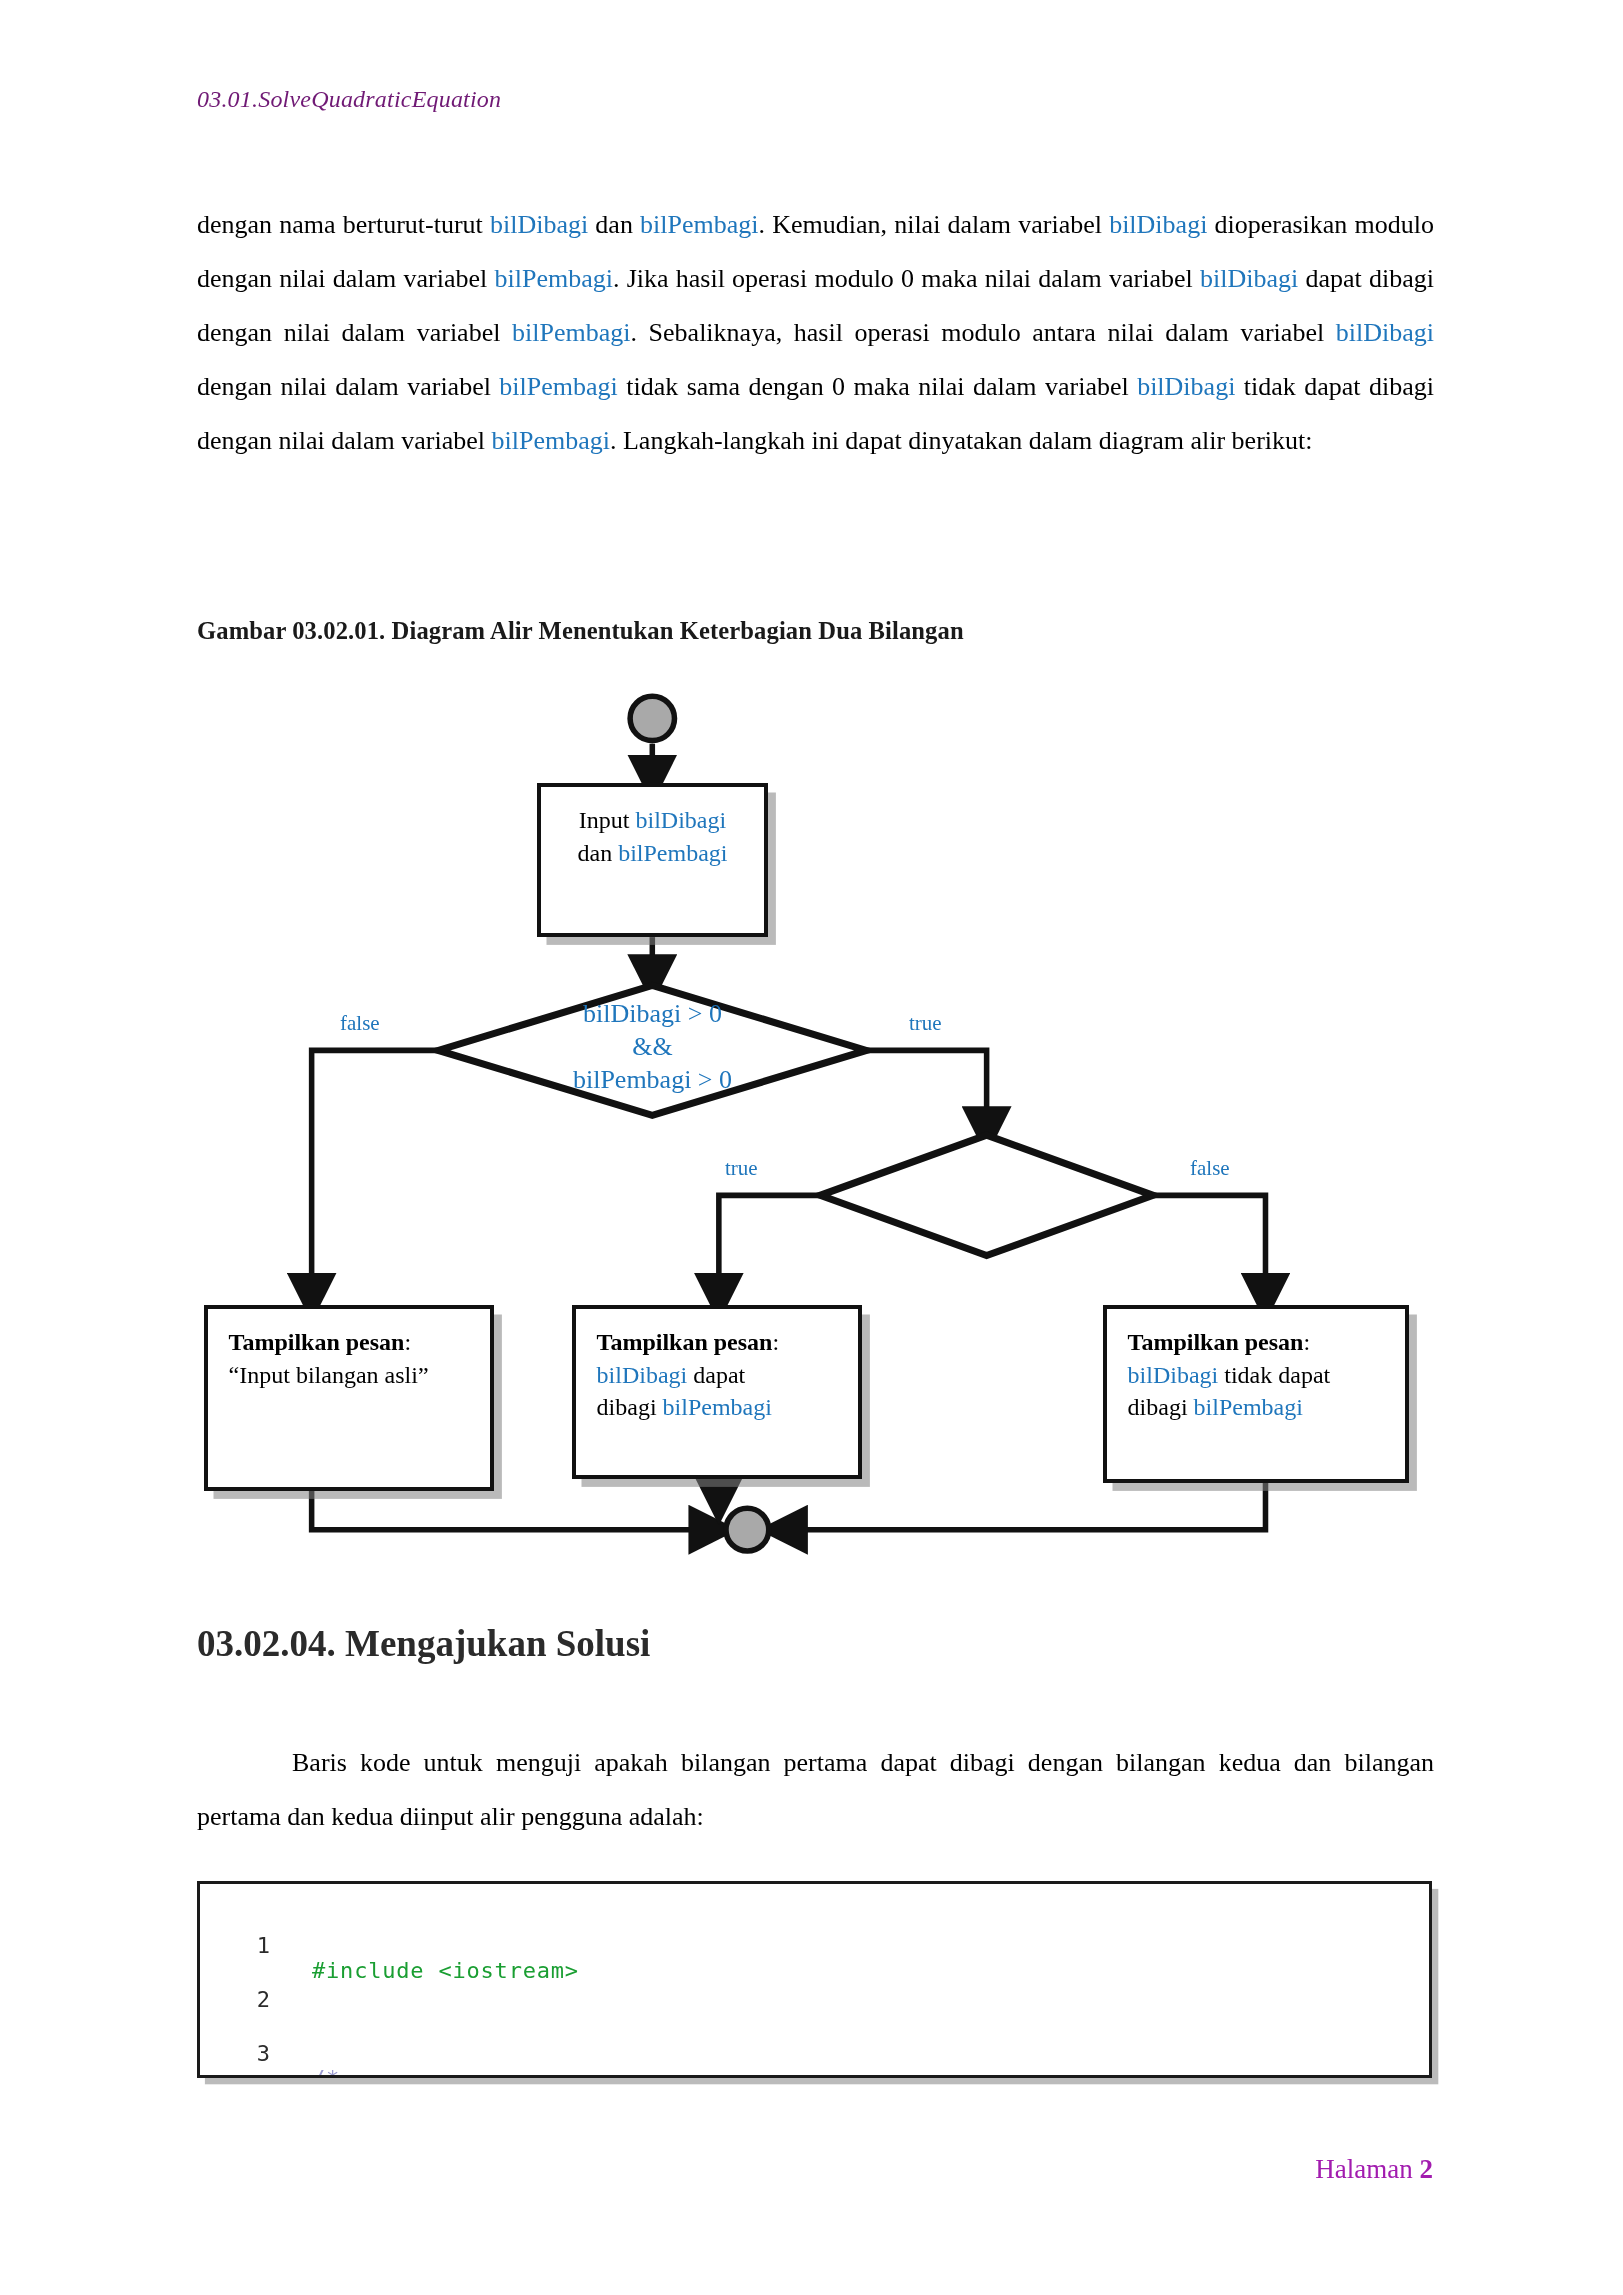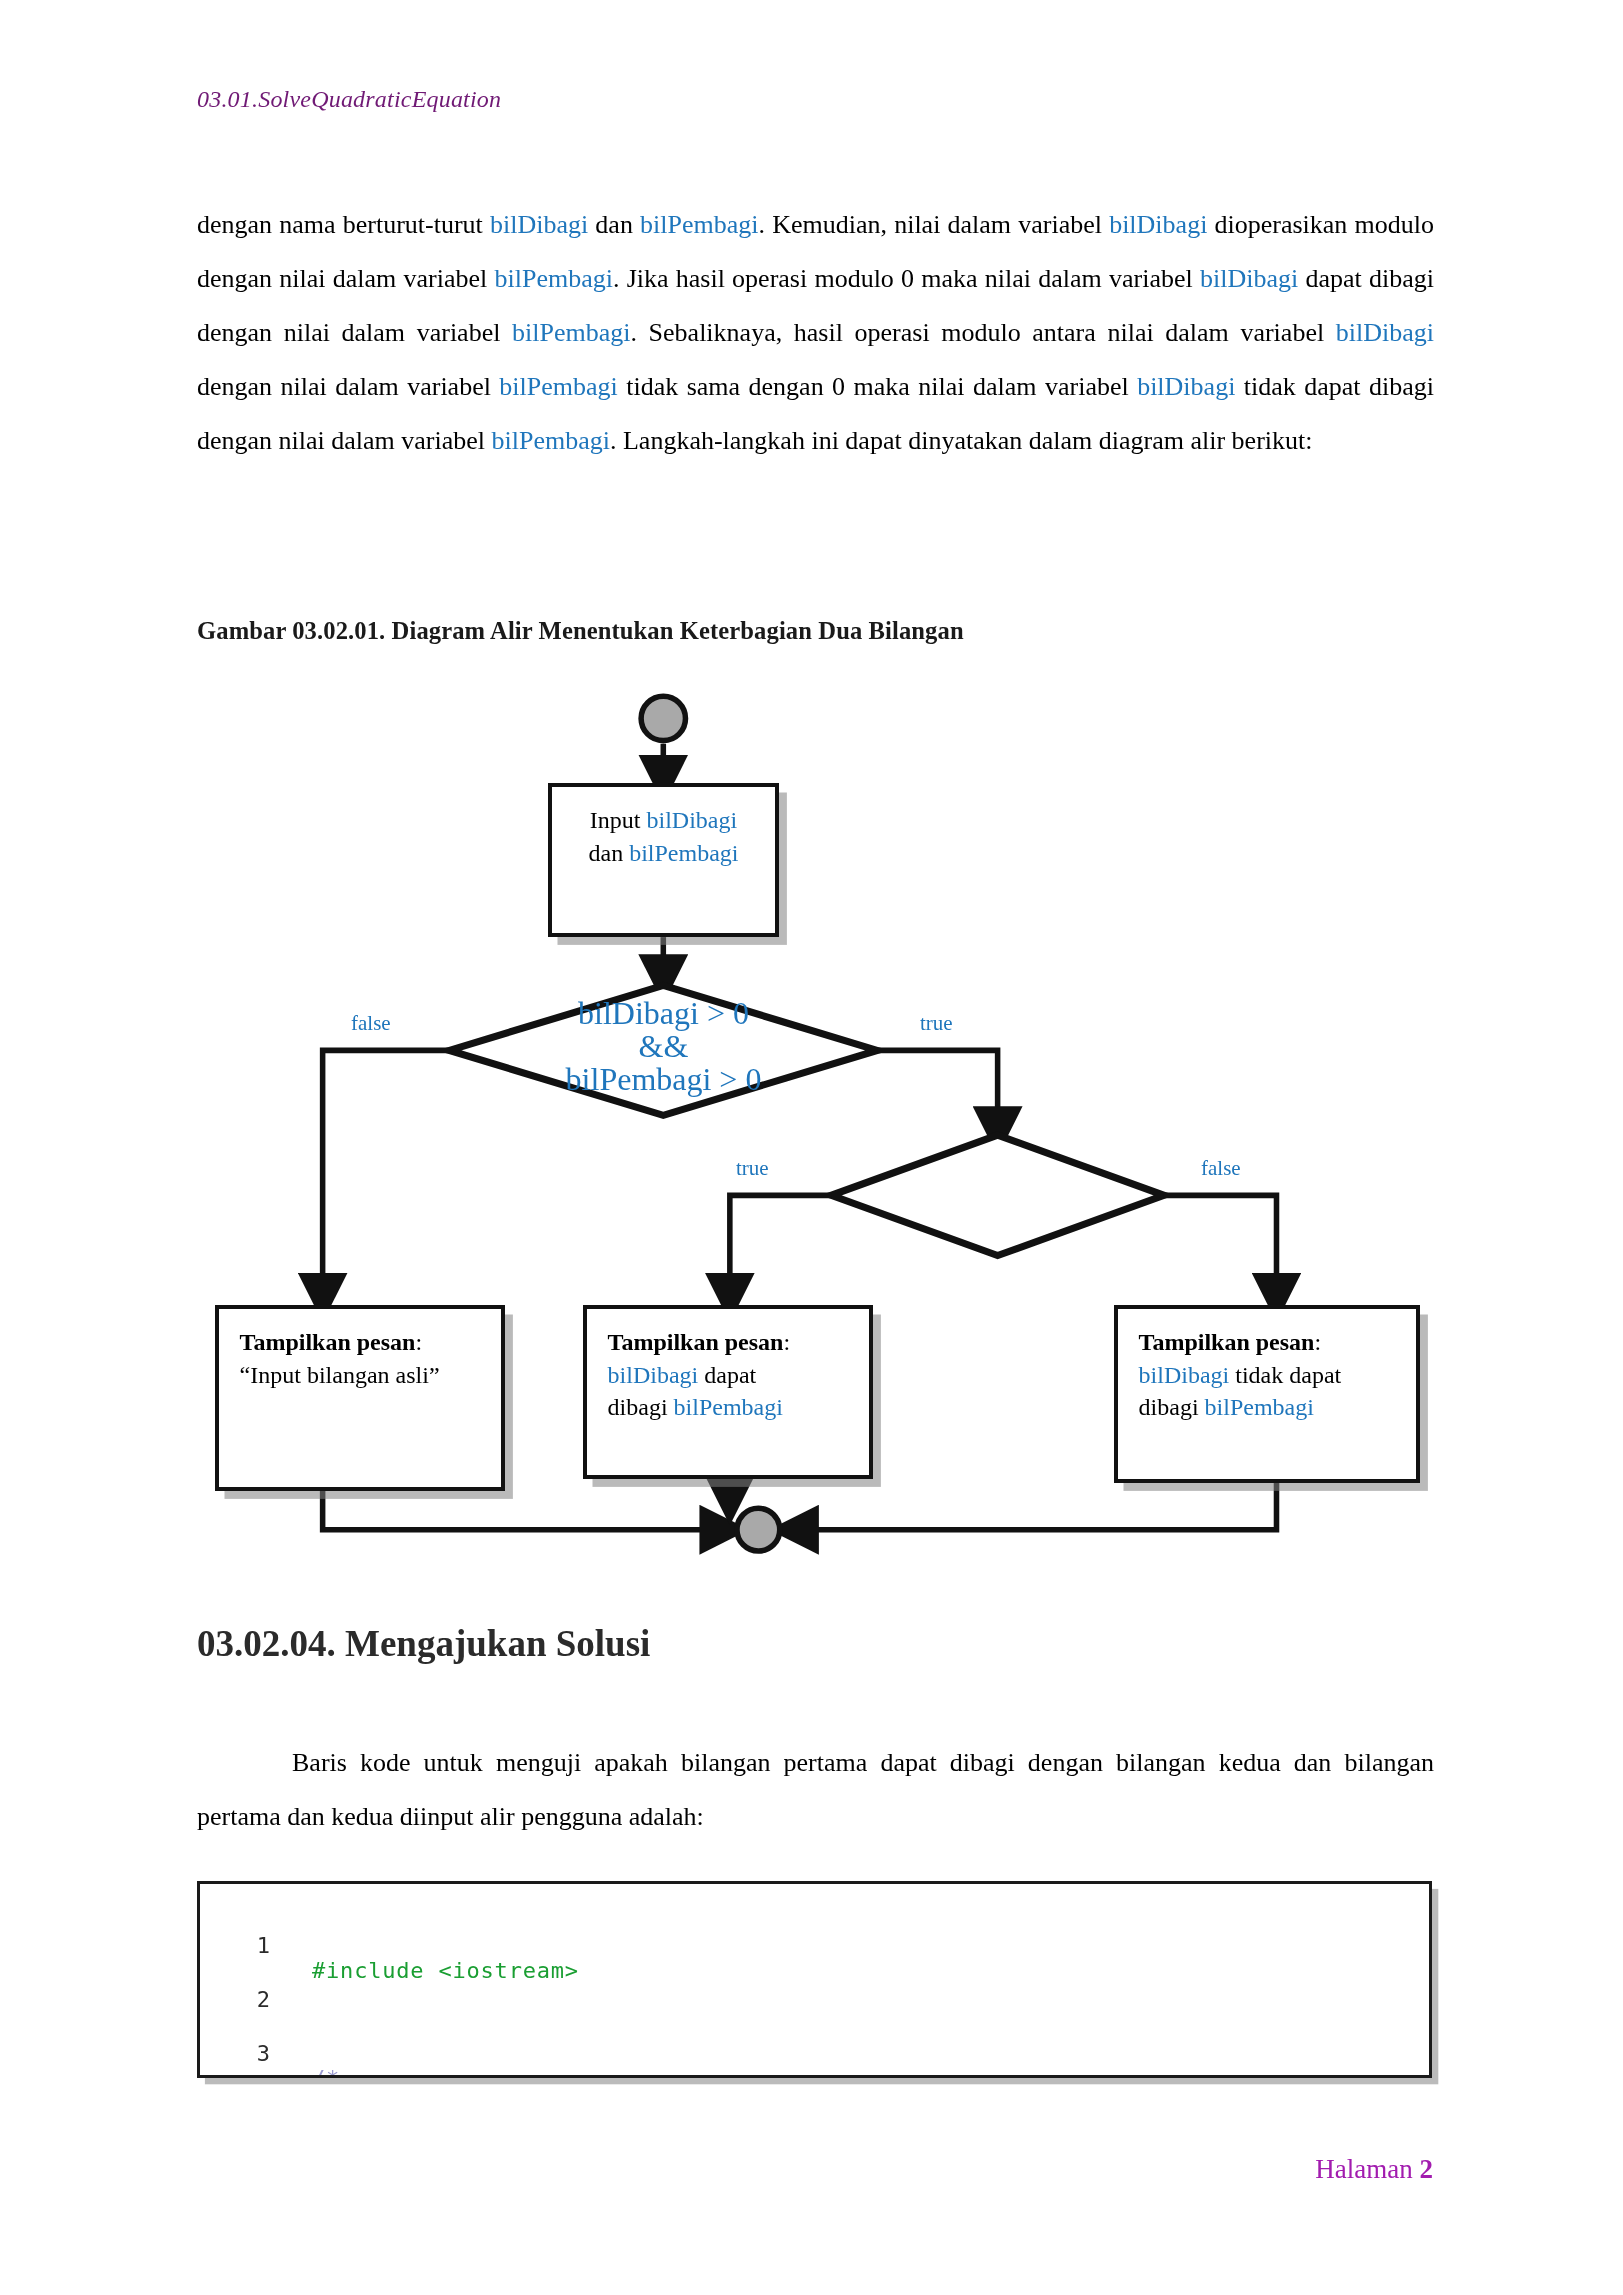--- a/index.html
+++ b/index.html
@@ -57,21 +57,21 @@
     font-size: 24.6px;
     font-weight: bold;
     color: #1a1a1a;
     letter-spacing: 0.1px;
     white-space: nowrap;
   }
 
   
   .flow {
     position: absolute;
-    left: 15px;
+    left: 4px;
     top: 682px;
     width: 1329px;
     height: 919px;
   }
   .flow svg { display: block; }
 
   .node-box {
     position: absolute;
     background: #ffffff;
     border: 4.8px solid #111111;
@@ -96,21 +96,21 @@
     position: absolute;
     font-size: 21px;
     color: #1f76bc;
     font-family: "Liberation Serif", "DejaVu Serif", serif;
     white-space: nowrap;
   }
 
   .diamond-text {
     position: absolute;
     text-align: center;
-    font-size: 32px;
+    font-size: 26px;
     line-height: 33px;
     color: #1f76bc;
     white-space: nowrap;
   }
 
   
   .section-heading {
     position: absolute;
     left: 197px;
     top: 1622px;

